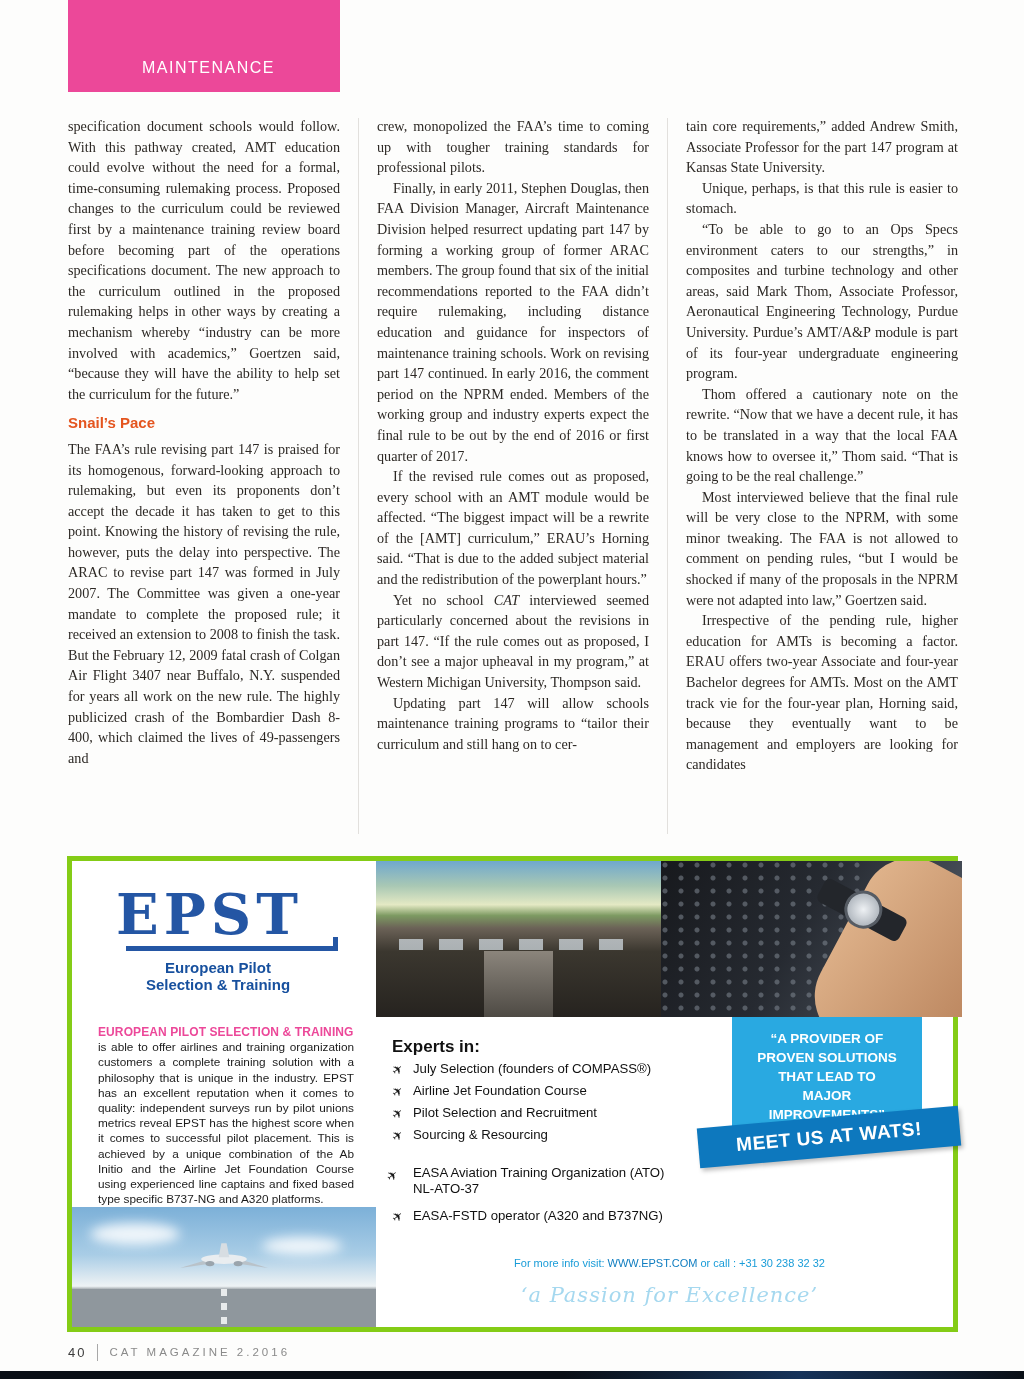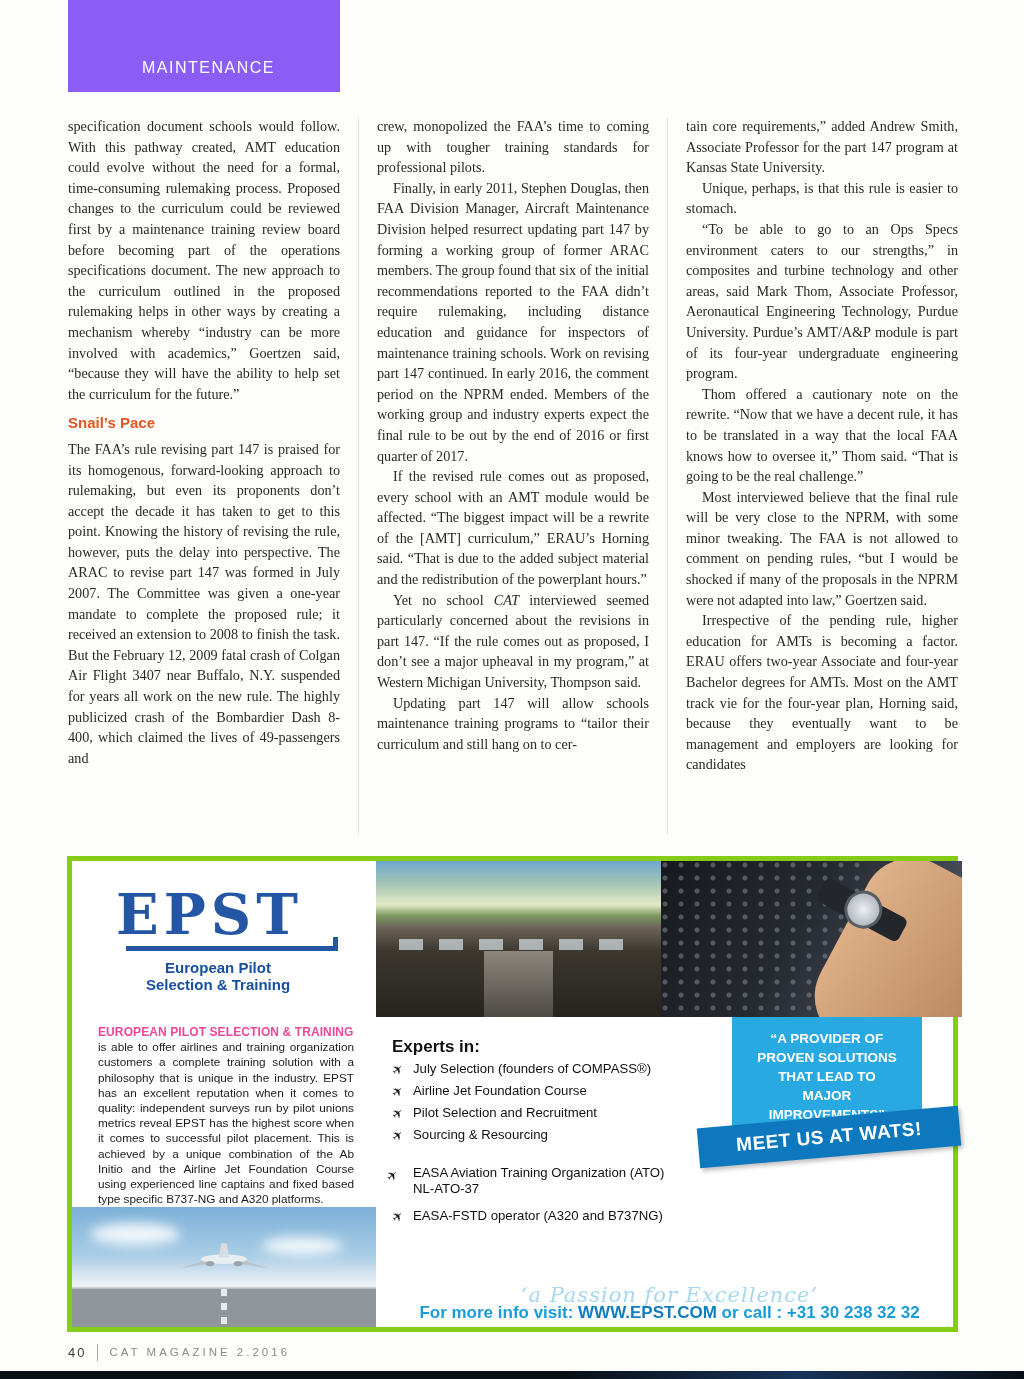--- a/index.html
+++ b/index.html
@@ -6,21 +6,21 @@
   html,body { width:1024px; }
   body {
     width:1024px; height:1379px; position:relative;
     background:#fdfdfc; overflow:hidden;
     font-family:"Liberation Serif", serif;
   }
 
   
   .section-tab {
     position:absolute; left:68px; top:0; width:272px; height:92px;
-    background:#8b5cf6;
+    background:#ec4899;
   }
   .section-tab .label {
     position:absolute; left:74px; bottom:15px;
     color:#fff; font-family:"Liberation Sans", sans-serif;
     font-size:16px; letter-spacing:1.5px; font-weight:500;
   }
 
   
   .columns {
     position:absolute; left:68px; top:116px; width:890px;
@@ -155,21 +155,21 @@
   .ribbon {
     position:absolute; left:626px; top:256px; width:262px; height:40px;
     background:#0d78be; color:#fff; font-weight:bold; font-size:19px;
     letter-spacing:.5px; display:flex; align-items:center; justify-content:center;
     transform:rotate(-5deg); box-shadow:2px 3px 4px rgba(0,0,0,.25);
   }
 
   
   .info-line {
     position:absolute; left:315px; top:396px; width:565px; text-align:center;
-    color:#199cd8; font-weight:bold; font-size:17px;margin-top:46px;
+    color:#199cd8; font-weight:normal; font-size:11px;
   }
   .info-line .url { color:#0f7dc0; }
   .tagline {
     position:absolute; left:315px; top:422px; width:565px; text-align:center;
     font-family:"DejaVu Serif", serif; font-style:italic;
     color:#a5d8ef; font-size:21px; letter-spacing:1px;
   }
 
   
   .footer {

